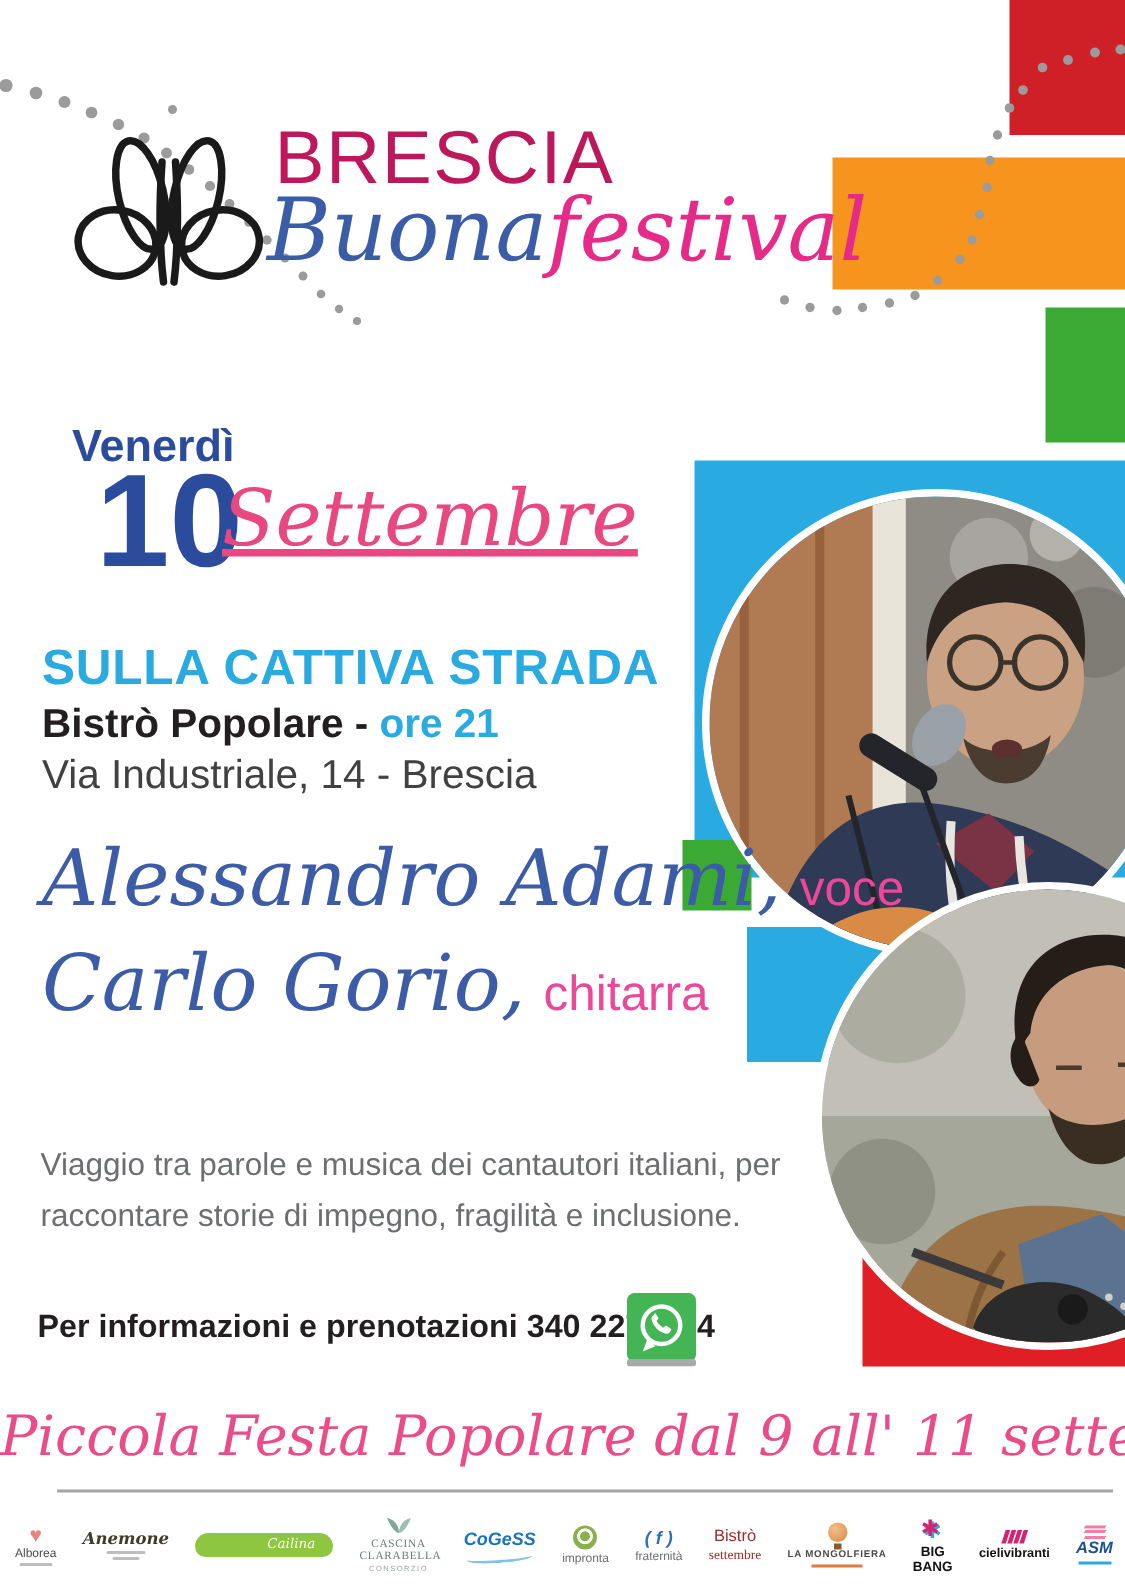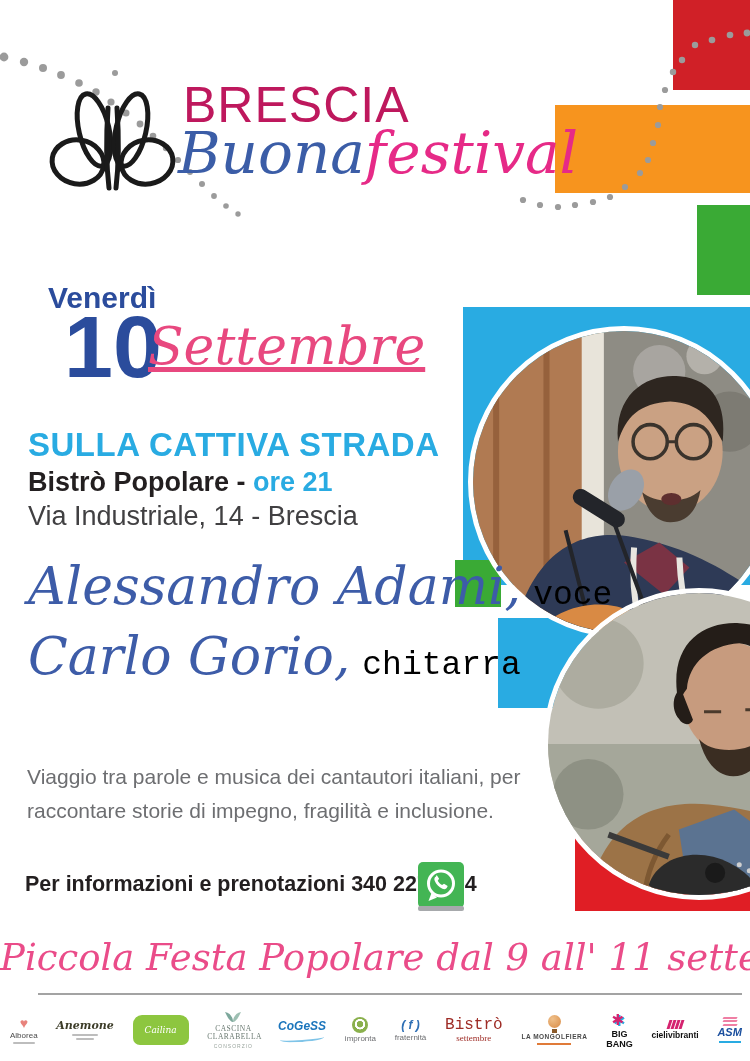--- a/index.html
+++ b/index.html
@@ -42,21 +42,21 @@
   .event-title{left:28px;top:426px;font-size:33px;font-weight:700;color:#29abe2;letter-spacing:.5px;z-index:5;}
   .event-line{left:28px;top:467px;font-size:27px;font-weight:700;color:#231f20;z-index:5;}
   .event-line .time{color:#29abe2;}
   .event-address{left:28px;top:501px;font-size:27px;font-weight:400;color:#414042;z-index:5;}
 
   
   .artist{position:absolute;display:flex;align-items:baseline;gap:12px;z-index:5;white-space:nowrap;}
   .artist-1{left:28px;top:560px;}
   .artist-2{left:28px;top:630px;}
   .artist .name{font-family:"DejaVu Serif",serif;font-style:italic;font-size:52px;color:#3d5ca8;line-height:1;}
-  .artist .role{font-size:33px;color:#000000;font-family:Liberation Mono, monospace;}
+  .artist .role{font-size:33px;color:#ec4899;}
 
   
   .description{left:27px;top:760px;font-size:21px;color:#6d6e71;line-height:1.6;z-index:5;}
 
   
   .info-row{left:25px;top:872px;font-size:21.5px;font-weight:700;color:#231f20;z-index:5;white-space:nowrap;}
   .whatsapp{left:418px;top:862px;width:46px;height:49px;z-index:5;cursor:pointer;}
 
   
   .banner{left:0;right:0;top:936px;text-align:center;font-family:"DejaVu Serif",serif;font-style:italic;
@@ -64,31 +64,31 @@
   .divider{left:38px;top:993px;width:704px;height:2px;background:#8c8c8c;opacity:.8;z-index:5;}
 
   
   .sponsors{left:10px;top:1002px;width:732px;height:56px;display:flex;align-items:center;
     justify-content:space-between;z-index:5;}
   .sponsor{display:flex;flex-direction:column;align-items:center;justify-content:center;gap:2px;text-align:center;}
   .sponsor .lbl{font-size:8px;color:#4a4a4a;line-height:1.05;}
   .sp-heart{font-size:14px;color:#e8827c;line-height:1;}
   .sp-anemone .lbl{font-family:"DejaVu Serif",serif;font-style:italic;font-weight:700;font-size:11px;color:#3c3c28;}
   .sp-bar{width:26px;height:2px;background:#bdbdbd;border-radius:1px;}
-  .sp-cailina{width:56px;height:30px;background:#8dc63f;border-radius:9px 9px 7px 7px;display:flex;align-items:center;justify-content:center;
-    color:#fff;font-family:"DejaVu Serif",serif;font-style:italic;font-size:9px;}
+  .sp-cailina{width:56px;height:16px;background:#8dc63f;border-radius:9px 9px 7px 7px;display:flex;align-items:center;justify-content:center;
+    color:#fff;font-family:"DejaVu Serif",serif;font-style:italic;font-size:9px;padding-left:36px;}
   .sp-cascina .lbl{font-family:"Liberation Serif",serif;font-size:7.5px;color:#6b7a72;letter-spacing:.5px;}
   .sp-cascina .sub{font-size:5px;color:#9aa59e;letter-spacing:1px;}
   .sp-cogess .txt{font-size:12px;font-weight:700;font-style:italic;color:#1b75bc;}
   .sp-swoosh{width:44px;height:5px;border-bottom:2px solid #7fc4e8;border-radius:50%;transform:rotate(-4deg);}
   .sp-impronta-ic{width:16px;height:16px;border-radius:50%;background:radial-gradient(circle at 50% 45%, #8ab04c 0 3px, #ffffff 3.5px 5px, #8ab04c 5.5px);}
   .sp-impronta .lbl{color:#6d6e71;}
   .sp-frat .f{font-size:12px;font-style:italic;color:#2e6fb5;font-weight:700;}
   .sp-frat .lbl{color:#6d6e71;}
-  .sp-bistro .t1{font-family:Liberation Mono, monospace;font-size:16px;color:#9e2b25;line-height:.9;}
+  .sp-bistro .t1{font-family:Liberation Sans, sans-serif;font-size:11px;color:#9e2b25;line-height:.9;}
   .sp-bistro .t2{font-family:"Liberation Serif",serif;font-size:9px;color:#9e2b25;line-height:.9;}
   .sp-balloon{width:13px;height:13px;border-radius:50%;background:radial-gradient(circle at 35% 30%, #efc08a, #d98a44);position:relative;}
   .sp-balloon::after{content:"";position:absolute;left:4px;bottom:-5px;width:5px;height:4px;background:#8a5a2b;}
   .sp-mongol .lbl{font-size:6.5px;font-weight:700;letter-spacing:.5px;}
   .sp-mongol .sub-bar{width:34px;height:2px;background:#e07b39;margin-top:1px;}
   .sp-bb-star{position:relative;width:16px;height:16px;}
   .sp-bb-star span{position:absolute;left:0;top:0;font-size:15px;line-height:1;}
   .sp-bb-star .c1{color:#29abe2;transform:translate(1.5px,1px);}
   .sp-bb-star .c2{color:#d5236f;}
   .sp-bigbang .lbl{font-size:9px;font-weight:800;line-height:.9;color:#111;}

